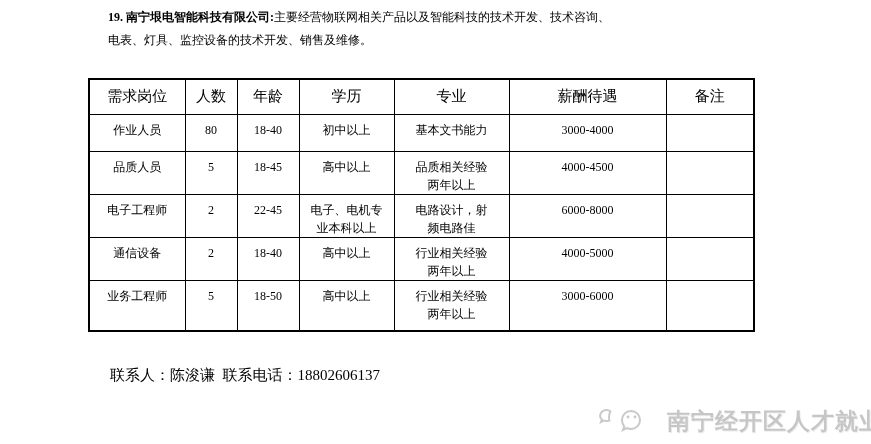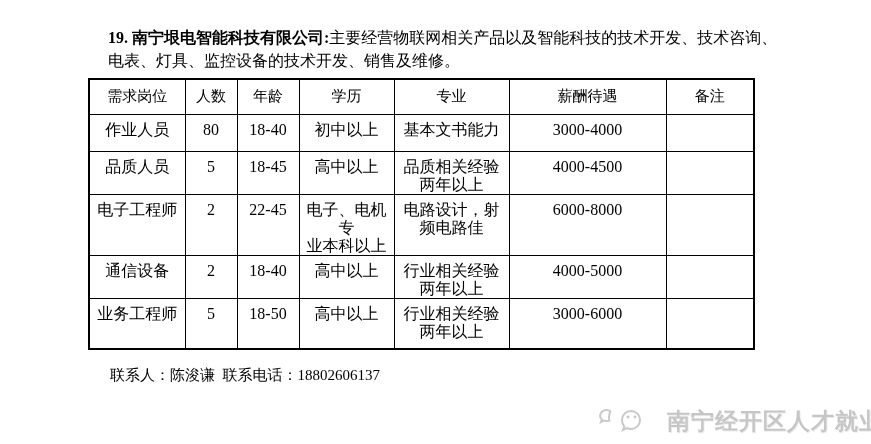--- a/index.html
+++ b/index.html
@@ -11,39 +11,39 @@
   }
   .page {
     position: relative;
     width: 871px; height: 444px;
     background: #ffffff;
     overflow: hidden;
   }
   
   .intro {
     position: absolute;
-    left: 108px; top: 26px;
+    left: 108px; top: 6px;
     width: 756px;
-    font-size: 16px;
+    font-size: 12px;
     line-height: 23px;
   }
   .intro .bold { font-weight: bold; }
   
   table.jobs {
     position: absolute;
     left: 88px; top: 78px;
     width: 665px;
     border-collapse: collapse;
     table-layout: fixed;
     border: 2px solid #000000;
   }
   table.jobs th, table.jobs td {
     border: 1px solid #000000;
     text-align: center;
-    font-size: 16px;
+    font-size: 12px;
     font-weight: normal;
     padding: 0;
     overflow: hidden;
   }
   table.jobs thead tr { height: 35px; }
   table.jobs thead th { vertical-align: middle; font-size: 15px; }
   table.jobs tbody td {
     vertical-align: top;
     padding-top: 6px;
     line-height: 18px;

